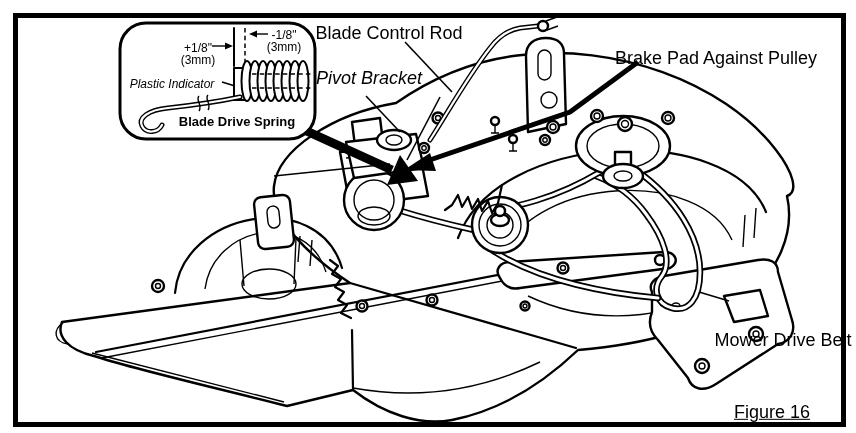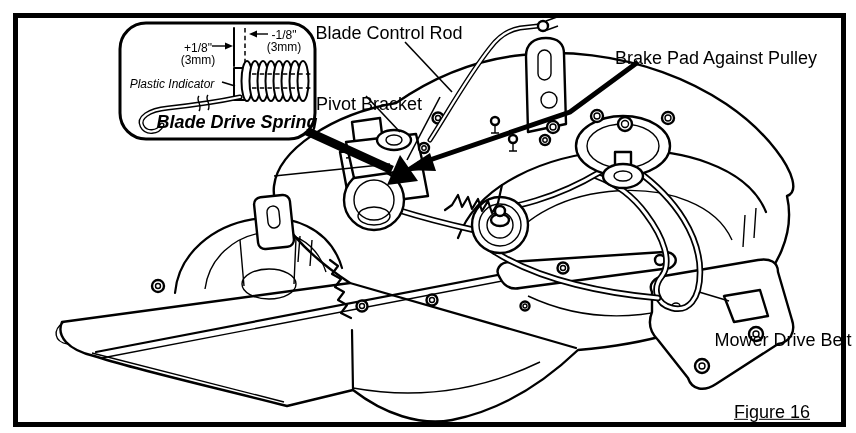--- a/index.html
+++ b/index.html
@@ -22,21 +22,21 @@
   .leader { fill:none; stroke:currentColor; stroke-width:1.6; }
   .leader-thick { fill:none; stroke:currentColor; stroke-width:5; }
   .blk { fill:currentColor; stroke:none; }
   
   .label {
     position:absolute; transform:translate(-50%,-50%);
     font-size:18px; line-height:1.02; text-align:center;
     white-space:nowrap; color:var(--ink); z-index:5;
   }
   .label.small { font-size:12px; }
-  .label.bold  { font-size:18px; font-weight:bold;font-style:italic; }
+  .label.bold  { font-size:13px; font-weight:bold; }
 </style>
 </head>
 <body>
 
 <div class="stage">
 
   <svg width="856" height="433" viewBox="0 0 856 433">
 
     <rect x="15.5" y="15.5" width="828" height="409" fill="none" stroke="currentColor" stroke-width="5"></rect>
 
@@ -252,21 +252,21 @@
     <span>-1/8"</span><br>
     <span>(3mm)</span>
   </div>
 
   <div class="label small" style="left:172px; top:84px;font-style:italic;">Plastic Indicator</div>
 
   <div class="label bold" style="left:237px; top:122px;">Blade Drive Spring</div>
 
   <div class="label" style="left:389px; top:33px;">Blade Control Rod</div>
 
-  <div class="label" style="left:369px; top:104px;">Pivot Bracket</div>
+  <div class="label" style="left:369px; top:78px;font-style:italic;">Pivot Bracket</div>
 
 
   <div class="label" style="left:716px; top:39px;margin-top:19px;">Brake Pad Against Pulley</div>
 
 
   <div class="label" style="left:783px; top:304px;margin-top:36px;">Mower Drive Belt</div>
 
   <div class="label" style="left:772px; top:412px;text-decoration:underline;">Figure 16</div>
 
 </div>

